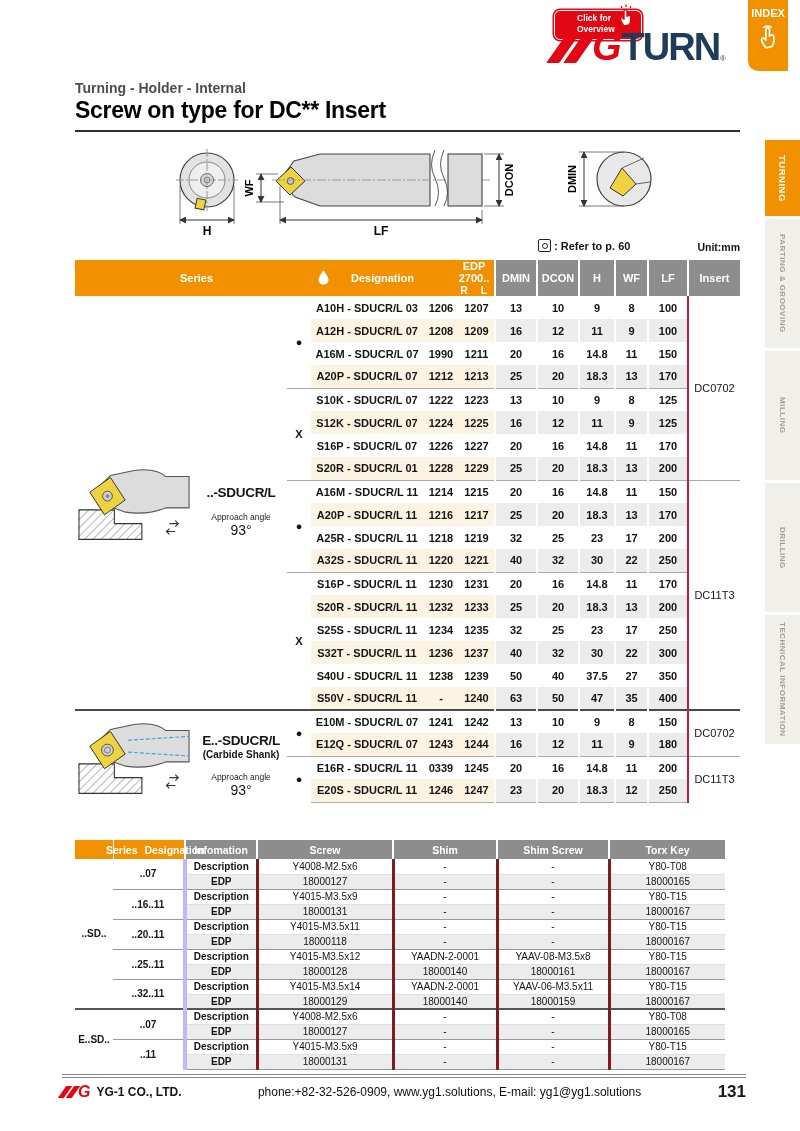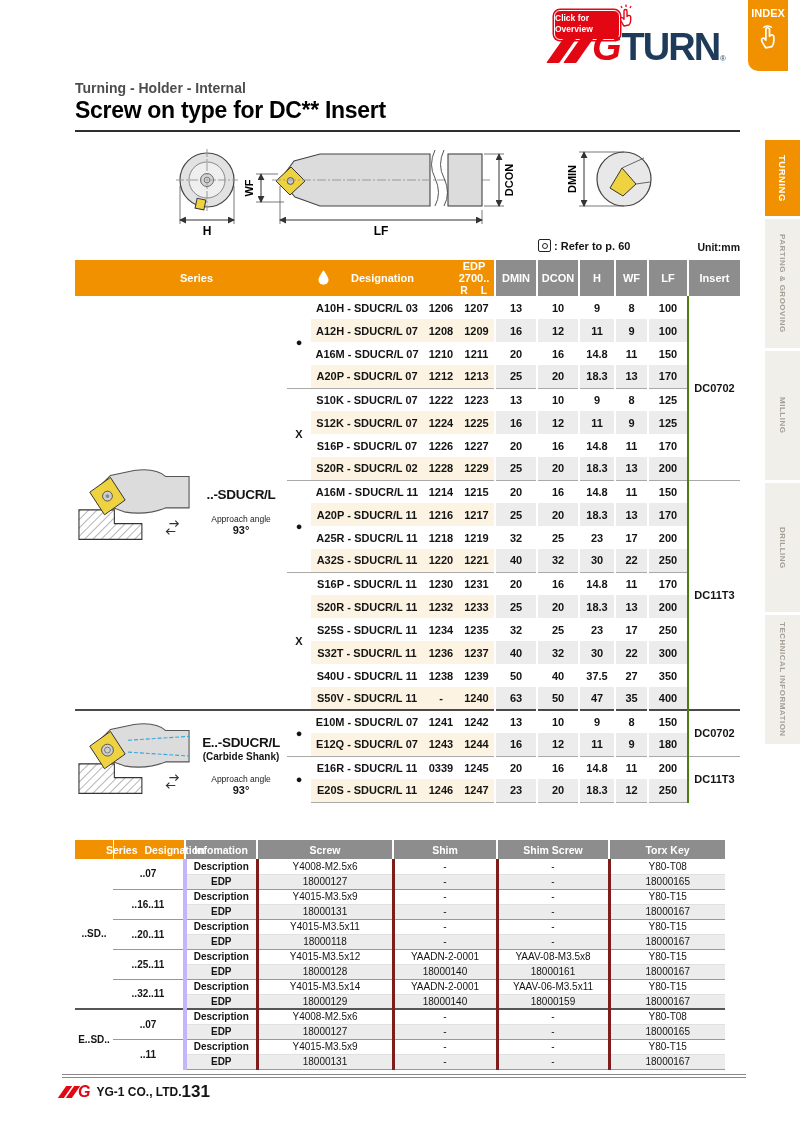--- a/index.html
+++ b/index.html
@@ -5,21 +5,21 @@
   html,body{margin:0;padding:0;}
   body{
     width:800px;height:1131px;position:relative;background:#fff;overflow:hidden;
     font-family:"Liberation Sans","DejaVu Sans",sans-serif;color:#141414;
   }
   .abs{position:absolute;}
 
   
   #overview-badge{left:554px;top:10px;width:64px;height:26px;background:var(--red,#E30613);
     border:1px solid #fff;box-shadow:0 0 0 1.5px var(--red,#E30613);border-radius:6px;
-    color:#fff;font-size:8.5px;font-weight:700;line-height:1.25;padding:2px 0 0 0;}
+    color:#fff;font-size:8.5px;font-weight:700;line-height:1.25;padding:2px 0 0 22px;}
   #overview-hand{left:614px;top:0px;}
   #brand-logo{left:556px;top:27px;height:36px;display:flex;align-items:flex-end;}
   .slash{display:inline-block;width:13px;height:28px;background:var(--red,#E30613);
     transform:skewX(-35deg);margin-right:4px;border-radius:1px;}
   #brand-g{font-size:38px;font-weight:900;font-style:italic;color:var(--red,#E30613);line-height:.78;margin-left:2px;}
   #brand-turn{font-size:38px;font-weight:900;color:var(--navy,#1E3C5A);letter-spacing:-2px;line-height:.78;}
   #brand-reg{font-size:8px;color:var(--navy,#1E3C5A);align-self:flex-end;margin-left:1px;}
   #index-btn{left:748px;top:0;width:40px;height:64px;background:var(--orange,#F29100);
     border-radius:0 0 0 10px;color:#fff;text-align:center;font-weight:800;font-size:11px;padding-top:7px;cursor:pointer;}
 
@@ -43,34 +43,34 @@
   .th-orange{background:var(--orange,#F29100);padding-left:31px;}
   .th-gray{background:var(--hdgray,#8D8D8D);border-left:2px solid #fff;}
   #main-table thead tr{height:31px;}
   .th-edp .rl{display:flex;}
   .th-edp .rl span{flex:1;text-align:center;font-size:10.5px;}
   #main-table tbody tr{height:23px;}
   #main-table td{font-size:11px;text-align:center;padding:0;}
   td.desig{text-align:left;padding-left:9px;font-weight:700;}
   td.edp{font-weight:700;}
   td.dim{font-weight:600;border-left:2px solid #fff;}
-  td.insert-cell{font-weight:700;font-size:11.5px;border-left:2px solid #4d7c0f;}
+  td.insert-cell{font-weight:400;font-size:11.5px;border-left:2px solid #be185d;}
   td.cream{background:var(--cream,#FCF3E2);}
   td.graystripe{background:var(--lgray,#ECECEC);}
   td.coolant-cell{font-size:12px;}
   td.coolant-cell.xmark{font-weight:700;}
   tr.group-start td{border-top:1px solid #a9a9a9;}
   tr.section-start td{border-top:2px solid #4a4a4a;}
   #main-table tbody tr:last-child td{border-bottom:1px solid #a9a9a9;}
   .series-wrap{display:flex;align-items:center;gap:4px;padding:2px 2px;}
   .series-text{flex:1;text-align:center;}
   .series-name{font-size:13.5px;font-weight:800;letter-spacing:-.3px;margin-top:18px;}
   .series-sub{font-size:10px;font-weight:700;margin-top:1px;}
   .approach{font-size:8.5px;margin-top:12px;color:#222;}
-  .angle{font-size:11px;font-weight:700;}
+  .angle{font-size:14px;font-weight:400;}
 
   
   #parts-table{left:75px;top:840px;}
   #parts-table table{width:650px;}
   #parts-table thead tr{height:19px;}
   #parts-table th{font-size:10.5px;}
   #parts-table tbody tr{height:15px;}
   #parts-table td{font-size:10px;text-align:center;padding:0;}
   td.p-series{font-weight:700;font-size:10.5px;}
   td.p-desig{text-align:right;padding-right:8px;font-weight:700;font-size:10.5px;border-right:4px solid #c4b5fd;}
@@ -282,21 +282,21 @@
           <td class="edp cream">1208</td>
           <td class="edp cream">1209</td>
           <td class="dim graystripe">16</td>
           <td class="dim graystripe">12</td>
           <td class="dim graystripe">11</td>
           <td class="dim graystripe">9</td>
           <td class="dim graystripe">100</td>
         </tr>
         <tr>
           <td class="desig">A16M - SDUCR/L 07</td>
-          <td class="edp">1210</td>
+          <td class="edp">1990</td>
           <td class="edp">1211</td>
           <td class="dim">20</td>
           <td class="dim">16</td>
           <td class="dim">14.8</td>
           <td class="dim">11</td>
           <td class="dim">150</td>
         </tr>
         <tr>
           <td class="desig cream">A20P - SDUCR/L 07</td>
           <td class="edp cream">1212</td>
@@ -332,21 +332,21 @@
           <td class="desig">S16P - SDUCR/L 07</td>
           <td class="edp">1226</td>
           <td class="edp">1227</td>
           <td class="dim">20</td>
           <td class="dim">16</td>
           <td class="dim">14.8</td>
           <td class="dim">11</td>
           <td class="dim">170</td>
         </tr>
         <tr>
-          <td class="desig cream">S20R - SDUCR/L 02</td>
+          <td class="desig cream">S20R - SDUCR/L 01</td>
           <td class="edp cream">1228</td>
           <td class="edp cream">1229</td>
           <td class="dim graystripe">25</td>
           <td class="dim graystripe">20</td>
           <td class="dim graystripe">18.3</td>
           <td class="dim graystripe">13</td>
           <td class="dim graystripe">200</td>
         </tr>
         <tr class="group-start">
           <td class="coolant-cell" rowspan="4">●</td>
@@ -678,14 +678,15 @@
     <div></div>
     <div></div>
   </div>
 <div class="abs" id="footer">
   <span id="footer-logo">
     <span class="mini-slash"></span>
     <span class="mini-slash"></span>
     <span id="footer-g">G</span>
   </span>
   <span id="footer-company">YG-1 CO., LTD.</span>
+  <span id="footer-contact">phone:+82-32-526-0909, www.yg1.solutions, E-mail: yg1@yg1.solutions</span>
   <span id="footer-page">131</span>
 </div>
 
 </body></html>

